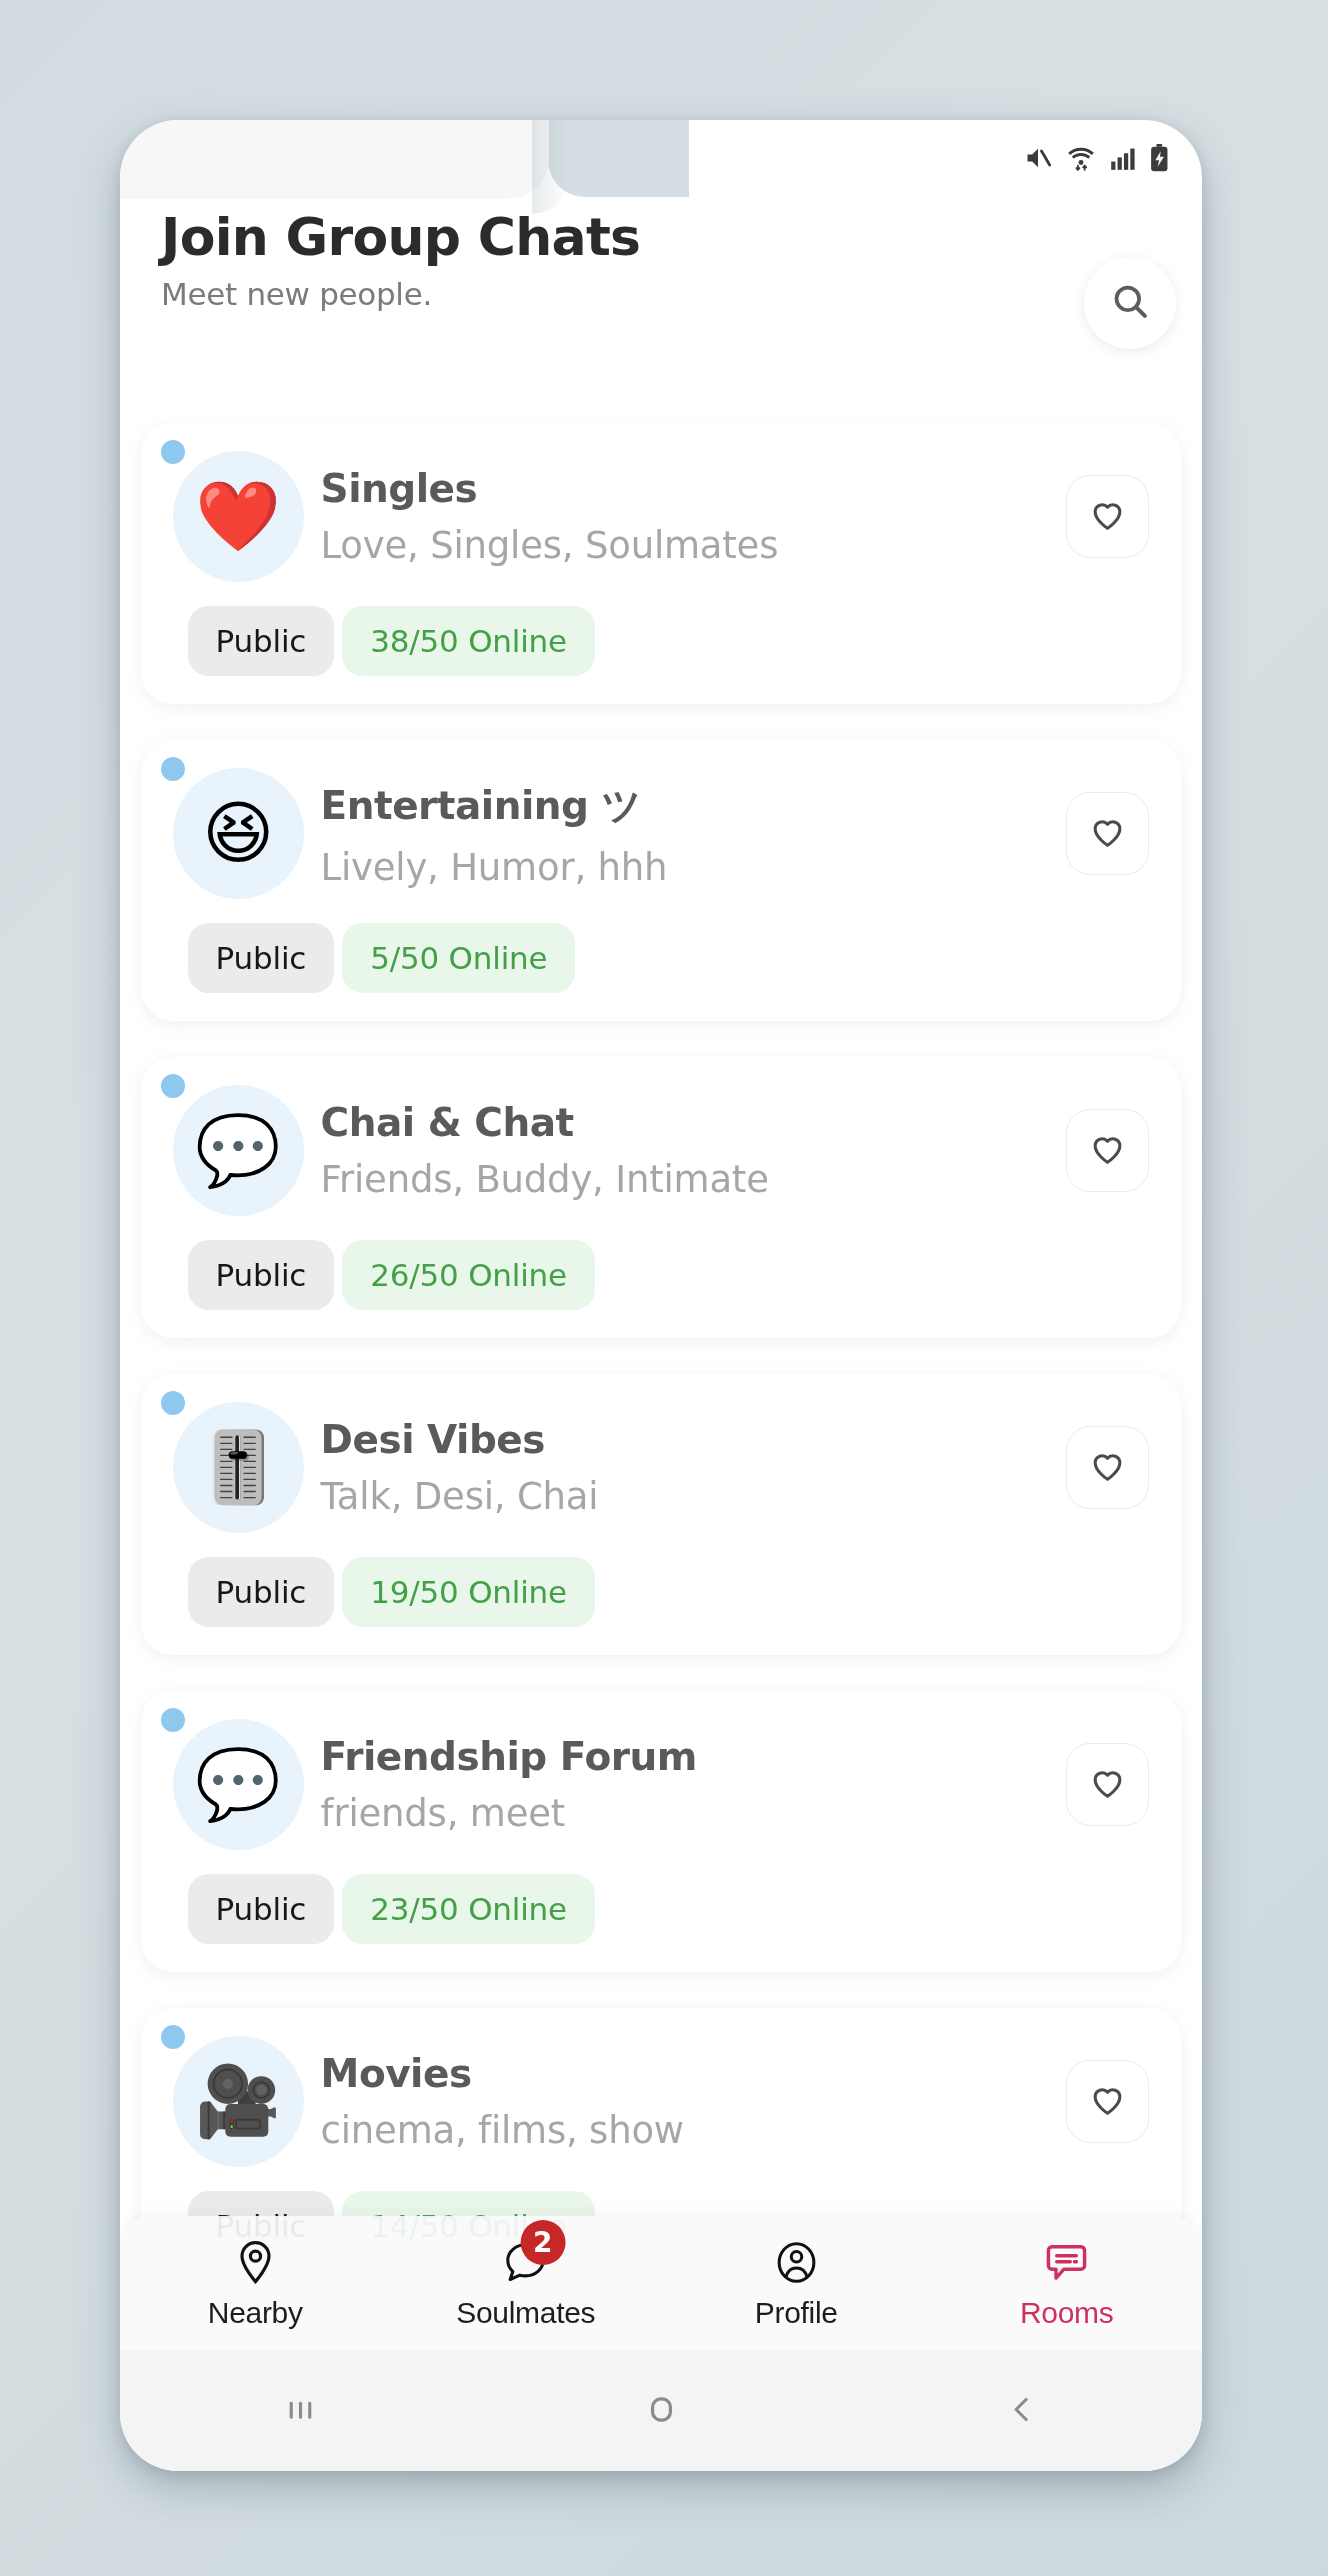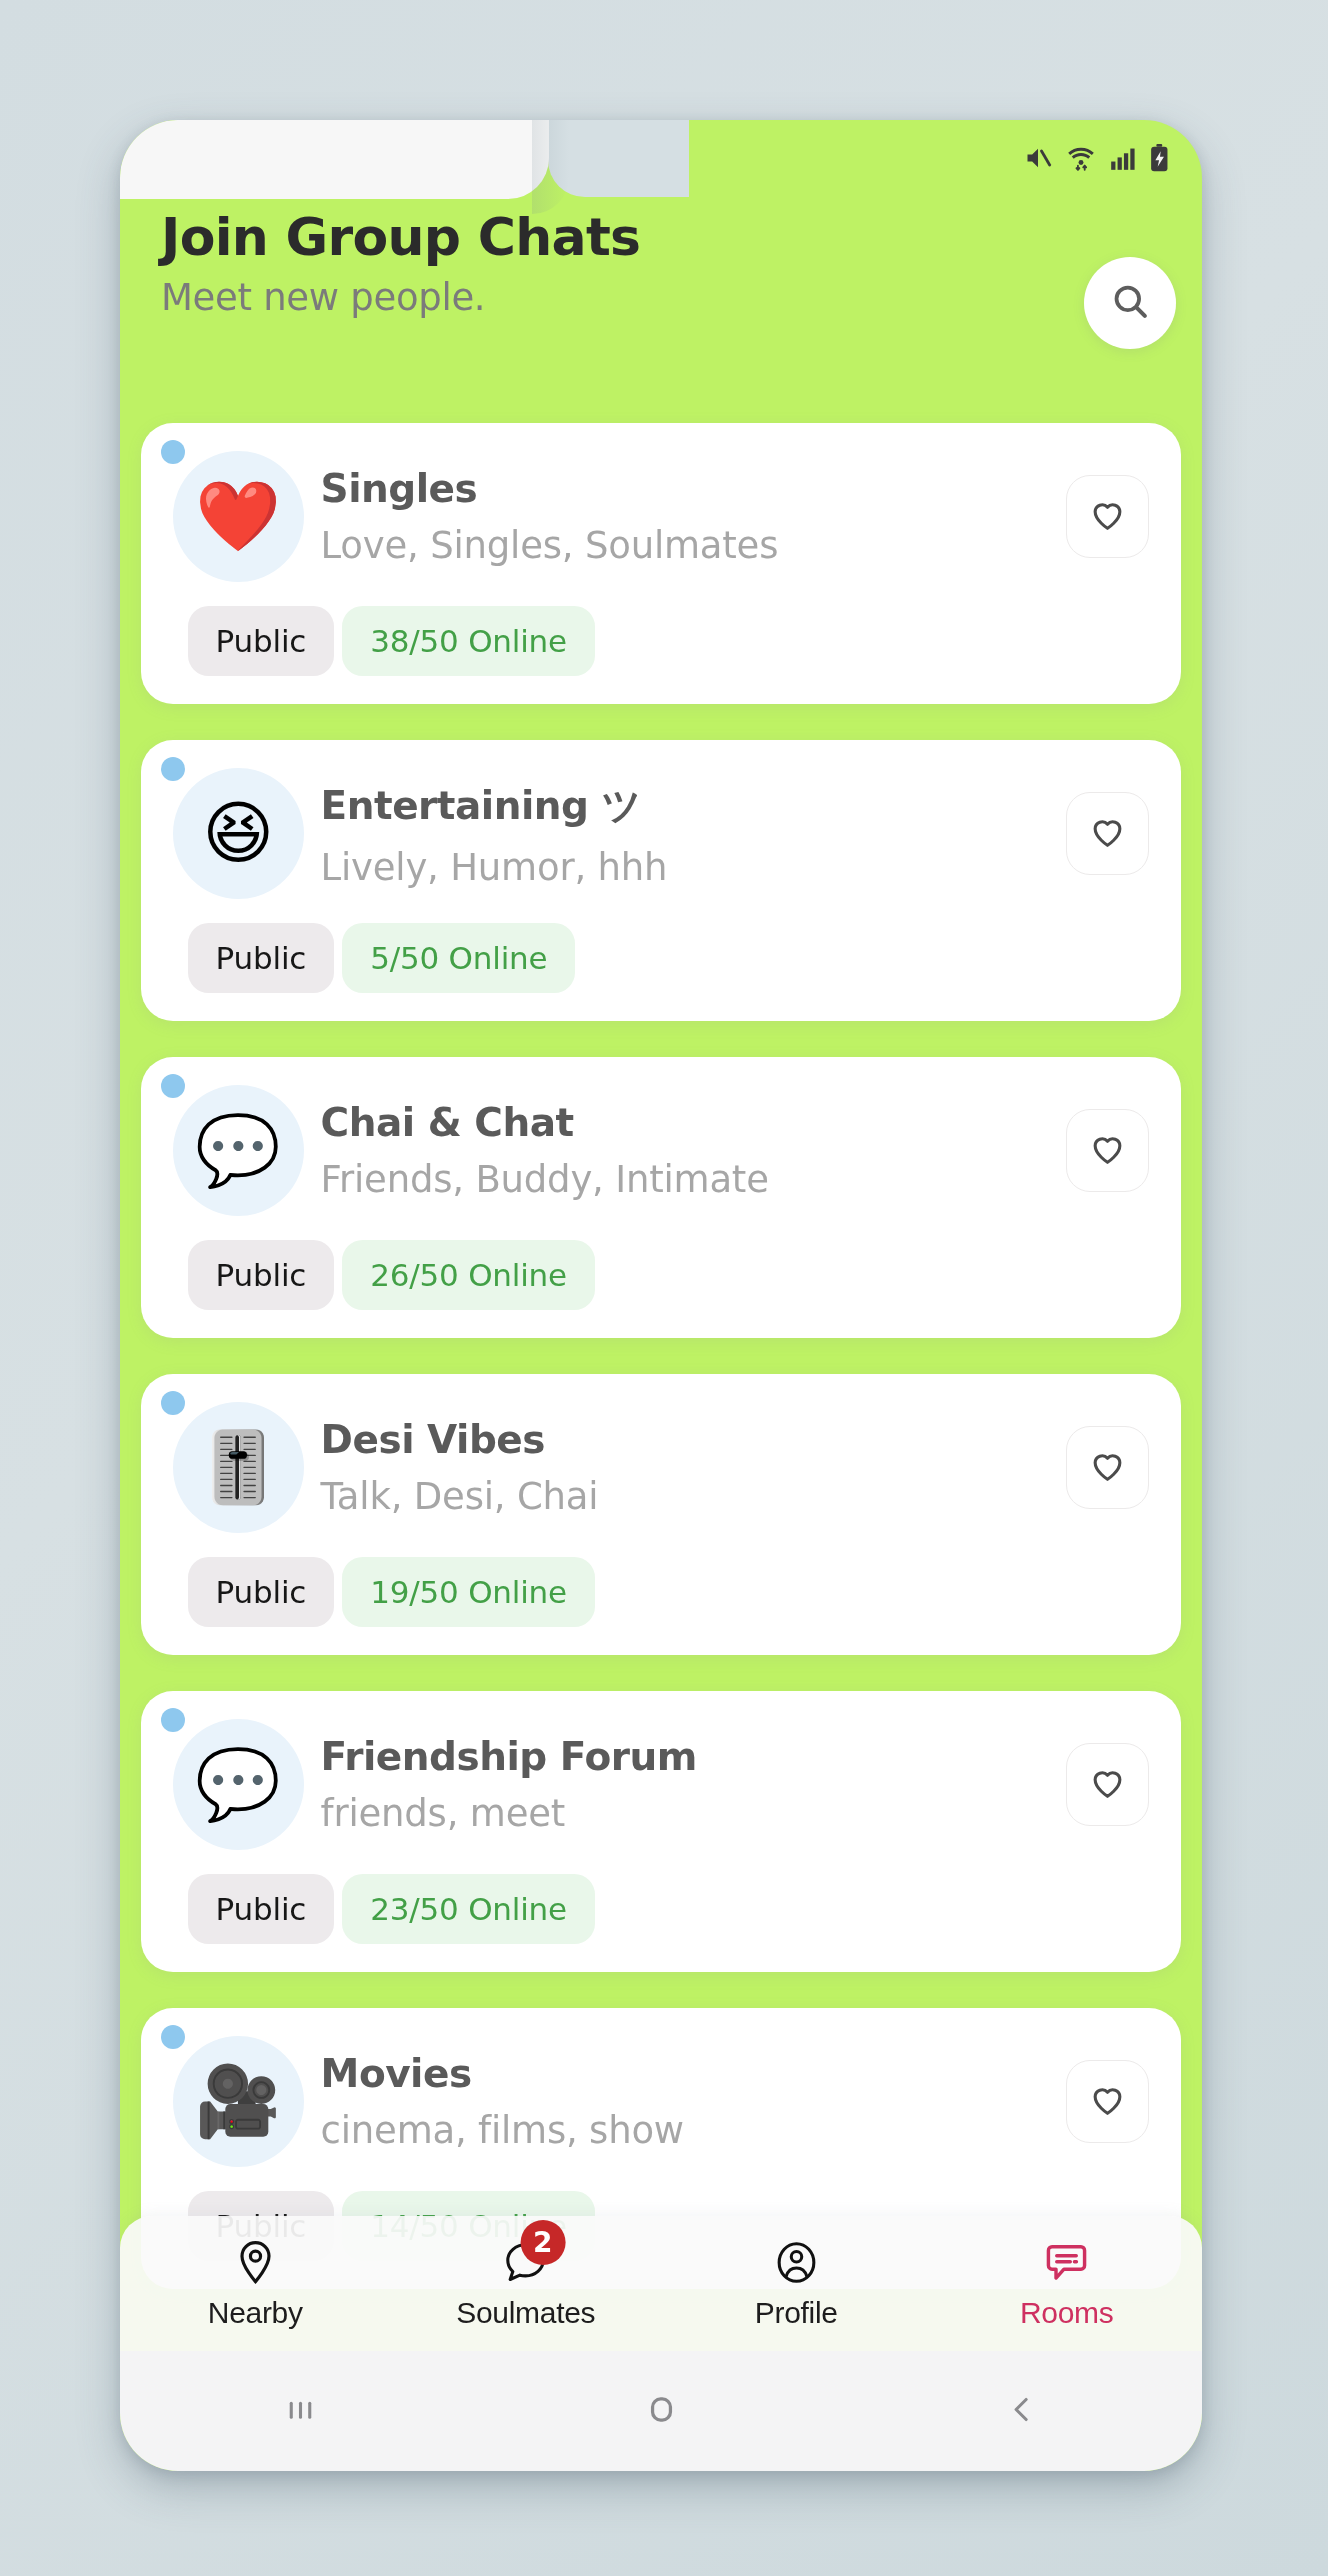--- a/index.html
+++ b/index.html
@@ -23,21 +23,21 @@
     background: linear-gradient(135deg, #d3dde1 0%, #d7e0e3 40%, #cdd9dd 100%);
   }
 
   
   .phone {
     position: absolute;
     left: 120px;
     top: 120px;
     width: 1082px;
     height: 2351px;
-    background: #bef264;
+    background: #ffffff;
     border-radius: 58px;
     box-shadow: 0 17px 43px rgba(60,80,95,0.30), 0 3.7px 13px rgba(60,80,95,0.16);
     overflow: hidden;
   }
 
   
   .statusbar {
     position: absolute;
     left: 0; top: 0;
     width: 100%;
@@ -115,21 +115,21 @@
     font-family: "DejaVu Sans", sans-serif;
     font-size: 52px;
     font-weight: bold;
     color: #2b2b2b;
     letter-spacing: -0.7px;
     line-height: 1.05;
     margin: 0;
   }
   .subtitle {
     font-family: "DejaVu Sans", sans-serif;
-    font-size: 37px;
+    font-size: 31px;
     color: #7b7b7b;
     margin-top: 11.2px;
     letter-spacing: -0.3px;
   }
   .search-btn {
     position: absolute;
     right: 26px;
     top: 47px;
     width: 92px;
     height: 92px;

